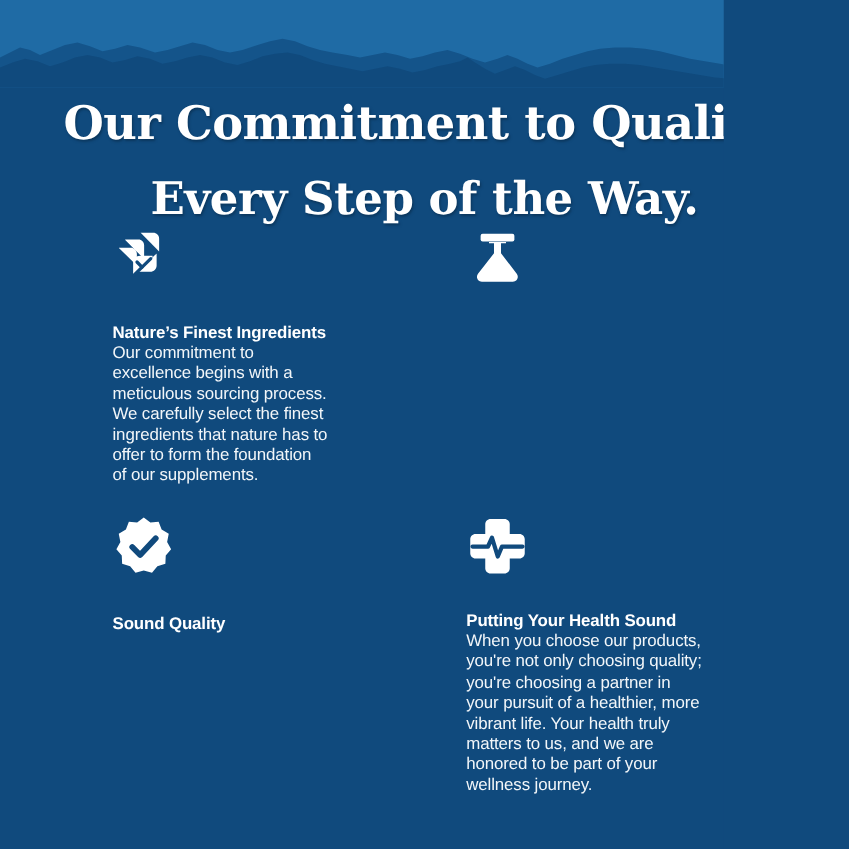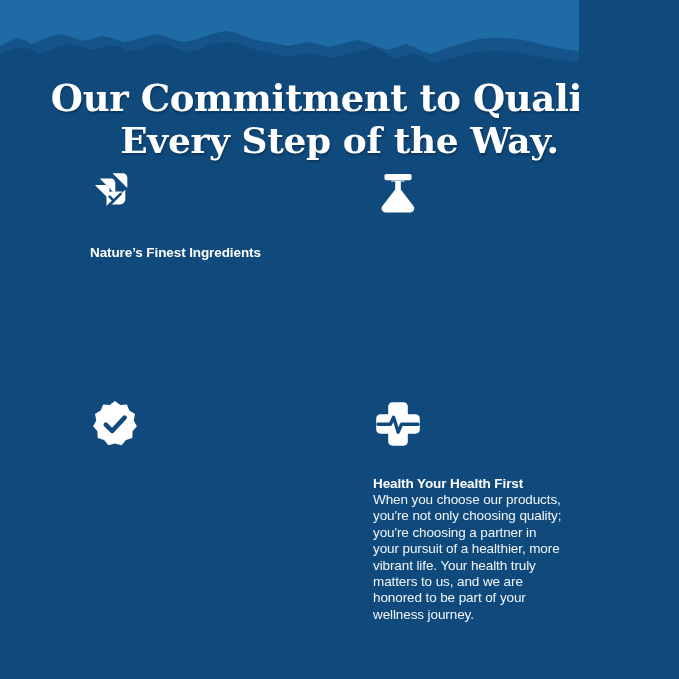--- a/index.html
+++ b/index.html
@@ -51,27 +51,28 @@
     letter-spacing: -0.4px;
     color: #ffffff;
     text-shadow: 1px 2px 2px rgba(7, 38, 66, 0.55);
   }
   #heading .hline {
     display: block;
     white-space: nowrap;
   }
   #heading .hline2 {
     font-size: 36px;
+    margin-top: 19px;
   }
 
   
   #features {
     position: absolute;
     left: 90px;
-    top: 170px;
+    top: 183px;
     width: 520px;
     display: grid;
     grid-template-columns: 283px 237px;
     grid-template-rows: 229px auto;
   }
   .feature {
     position: relative;
   }
   .feature-icon {
     display: block;
@@ -151,20 +152,27 @@
             <path d="M10.4 8.6h10.4c2.5 0 4.5 2.0 4.5 4.5v10.5c0 0.2-0.2 0.3-0.4 0.2L10.2 9.0c-0.2-0.2-0.1-0.4 0.2-0.4z"></path>
             <path d="M5.6 15.1h9.0c2.7 0 4.9 2.2 4.9 4.9v8.7c0 0.3-0.3 0.4-0.5 0.2L5.3 15.6c-0.2-0.2-0.1-0.5 0.3-0.5z"></path>
             <path d="M35.3 20.4v8.9c0 2.8-2.3 5.1-5.1 5.1h-9.0c-0.4 0-0.5-0.4-0.3-0.6l14.0-13.7c0.2-0.2 0.4-0.1 0.4 0.3z"></path>
             <path d="M22.1 21.5h9.6c0.4 0 0.6 0.5 0.3 0.8L17.3 37.1c-0.3 0.3-0.8 0.1-0.8-0.3v-9.8c0-3.0 2.5-5.5 5.6-5.5z"></path>
             <path d="M30.6 23.9 17.0 37.3" stroke="#104a7d" stroke-width="2.6" stroke-linecap="round" fill="none"></path>
             <path d="M23.6 30.7 19.6 26.6" stroke="#104a7d" stroke-width="2.6" stroke-linecap="round" fill="none"></path>
           </g>
         </svg>
       </span>
       <div class="feature-title">Nature’s Finest Ingredients</div>
+      <div class="feature-body">Our commitment to
+excellence begins with a
+meticulous sourcing process.
+We carefully select the finest
+ingredients that nature has to
+offer to form the foundation
+of our supplements.</div>
     </div>
 
     <div class="feature r1 col2">
       <span class="feature-icon">
         <svg width="50" height="50" viewBox="0 0 50 50" aria-hidden="true">
           <g fill="#ffffff">
             <rect x="11.5" y="4.0" width="27.0" height="6.2" rx="1.6"></rect>
             <path d="M18.2 11.6h4.0v8.0L9.4 36.0c-2.0 2.6-0.2 6.4 3.1 6.4h24.8c3.3 0 5.1-3.8 3.1-6.4L27.8 19.6v-8.0h4.0v-1.0H18.2z"></path>
           </g>
         </svg>
@@ -175,34 +183,35 @@
       <span class="feature-icon">
         <svg width="50" height="50" viewBox="0 0 50 50" aria-hidden="true">
           <g fill="#ffffff">
             <path d="M25 2.0 30.3 6.0 36.9 5.4 39.3 11.6 45.0 15.0 43.7 21.5 46.9 27.3
                      42.6 32.3 42.3 39.0 35.9 41.0 31.6 46.2 25 44.4 18.4 46.2 14.1 41.0
                      7.7 39.0 7.4 32.3 3.1 27.3 6.3 21.5 5.0 15.0 10.7 11.6 13.1 5.4 19.7 6.0z"></path>
           </g>
           <path d="M15.8 25.6 22.1 32.0 34.6 18.6" stroke="#104a7d" stroke-width="4.6" stroke-linecap="round" stroke-linejoin="round" fill="none"></path>
         </svg>
       </span>
+      <div class="feature-title">Sound Quality</div>
     </div>
 
     <div class="feature r2 col2">
       <span class="feature-icon">
         <svg width="50" height="50" viewBox="0 0 50 50" aria-hidden="true">
           <path fill="#ffffff" d="
             M19.4 3.2h11.2c2.3 0 4.2 1.9 4.2 4.2v7.8h7.8c2.3 0 4.2 1.9 4.2 4.2v11.2
             c0 2.3-1.9 4.2-4.2 4.2h-7.8v7.8c0 2.3-1.9 4.2-4.2 4.2H19.4c-2.3 0-4.2-1.9-4.2-4.2
             v-7.8H7.4c-2.3 0-4.2-1.9-4.2-4.2V19.4c0-2.3 1.9-4.2 4.2-4.2h7.8V7.4
             c0-2.3 1.9-4.2 4.2-4.2z"></path>
           <path d="M5.0 25.2 17.4 25.2 20.6 18.2 25.2 33.2 28.6 25.2 45.0 25.2" stroke="#104a7d" stroke-width="3.4" stroke-linecap="round" stroke-linejoin="round" fill="none"></path>
         </svg>
       </span>
-      <div class="feature-title">Health Your Health First</div>
+      <div class="feature-title">Putting Your Health Sound</div>
       <div class="feature-body">When you choose our products,
 you're not only choosing quality;
 you're choosing a partner in
 your pursuit of a healthier, more
 vibrant life. Your health truly
 matters to us, and we are
 honored to be part of your
 wellness journey.</div>
     </div>
 

